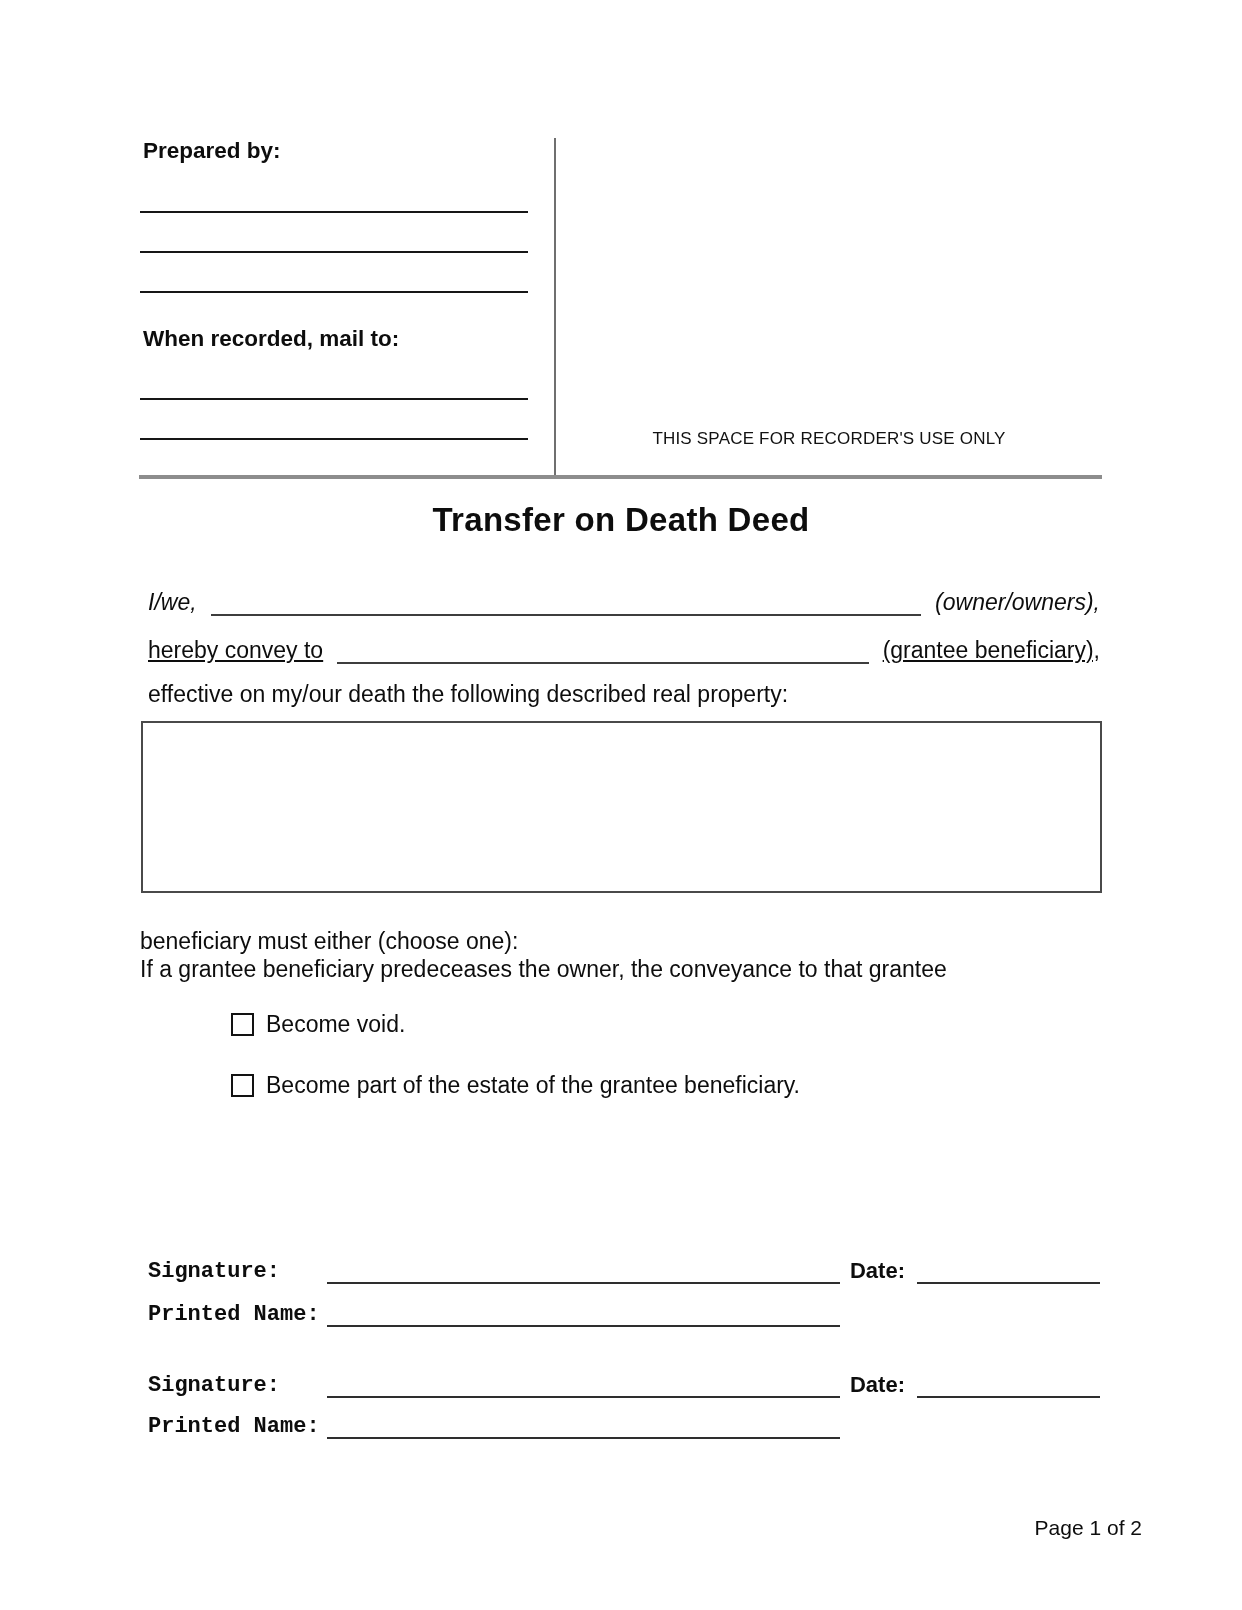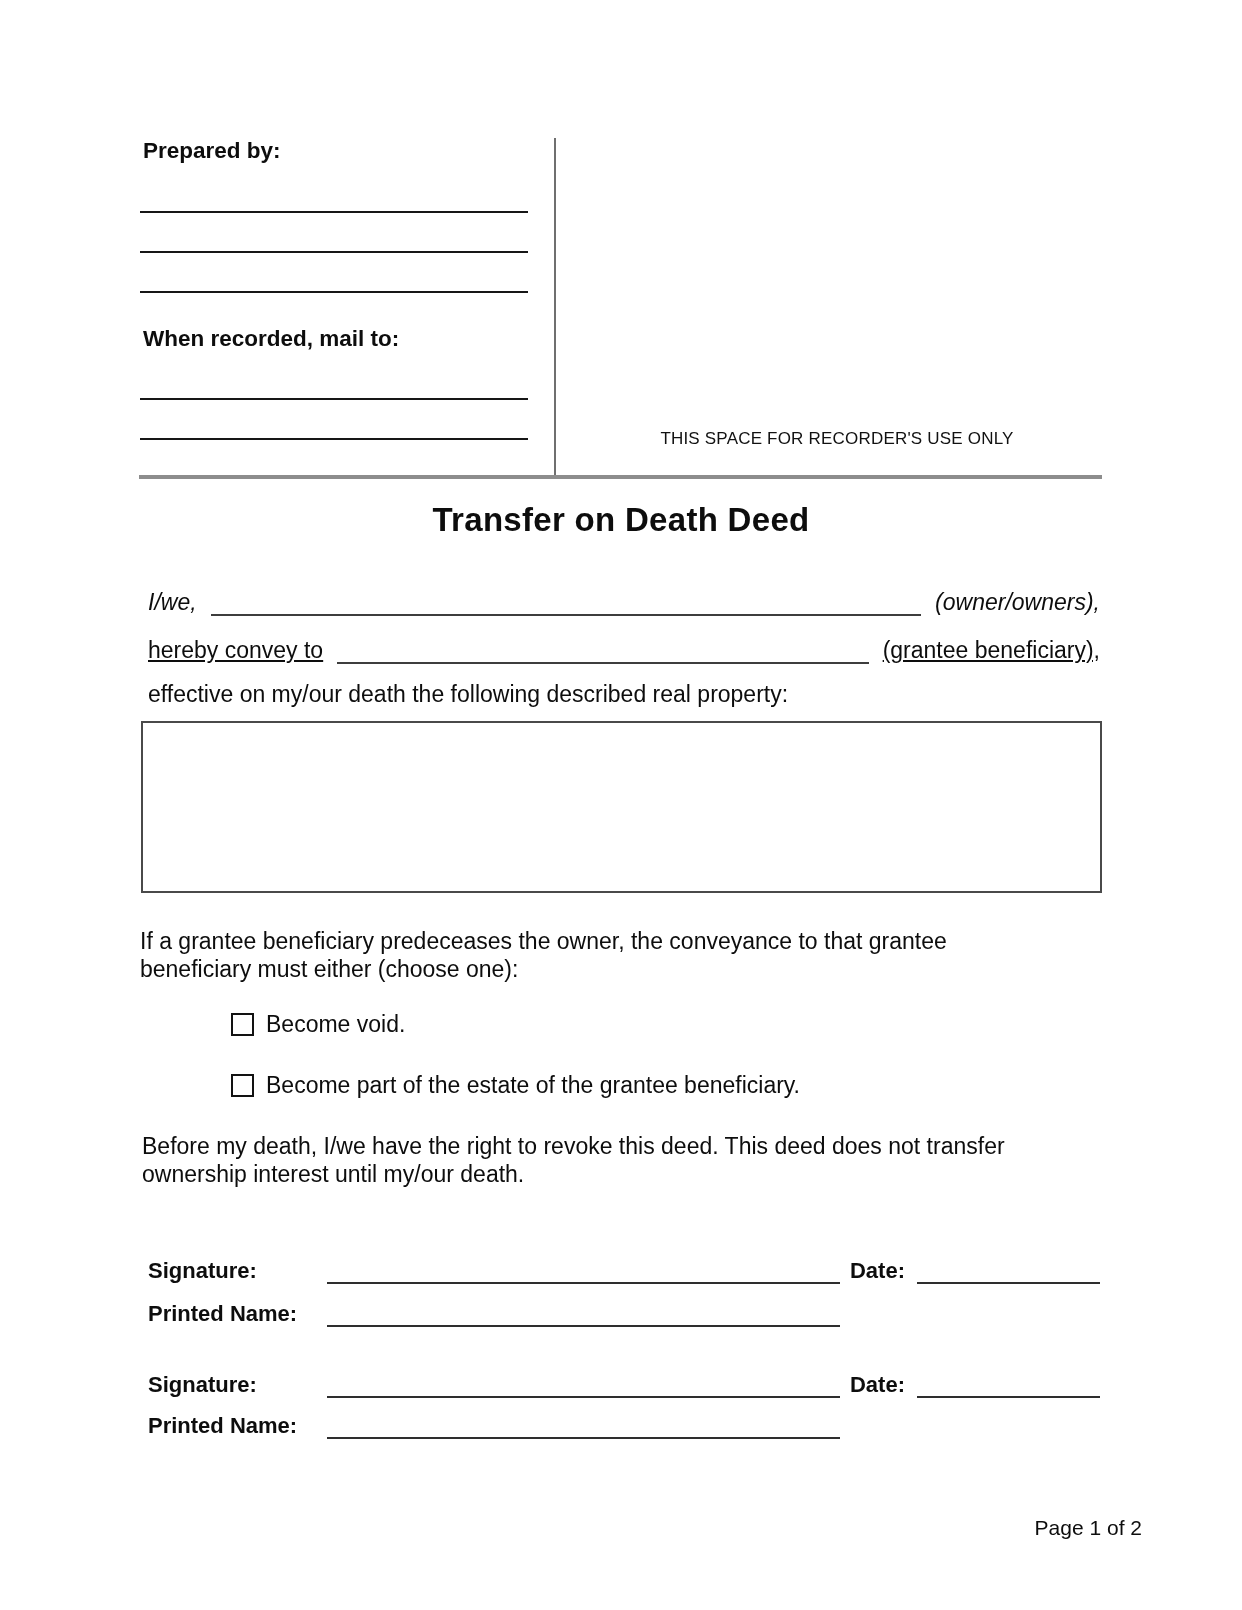--- a/index.html
+++ b/index.html
@@ -48,21 +48,20 @@
   .recorder-note {
     position: absolute;
     left: 556px;
     top: 429px;
     width: 546px;
     text-align: center;
     font-size: 17px;
     letter-spacing: 0.2px;
     color: #111111;
     white-space: nowrap;
-    margin-left: 8px;
   }
   .gray-rule {
     position: absolute;
     left: 139px;
     top: 475px;
     width: 963px;
     height: 4px;
     background: #8d8d8d;
   }
   
@@ -151,20 +150,21 @@
     white-space: nowrap;
   }
   #sig-row-1 { top: 1254px; }
   #pn-row-1  { top: 1297px; }
   #sig-row-2 { top: 1368px; }
   #pn-row-2  { top: 1409px; }
   .sig-lbl {
     font-weight: 700;
     width: 179px;
     flex: 0 0 auto;
+    font-family: Liberation Mono, monospace;
   }
   .w-line {
     height: 28px;
     border-bottom: 2px solid #2e2e2e;
     overflow: hidden;
   }
   .sig-line { width: 513px; flex: 0 0 auto; }
   .pn-line  { width: 513px; flex: 0 0 auto; }
   .date-lbl {
     font-weight: 700;
@@ -218,38 +218,34 @@
     <span>(grantee beneficiary),</span>
   </div>
 
   <div class="effective-clause">effective on my/our death the following described real property:</div>
 
   <div class="prop-box">
     <span></span>
   </div>
 
   <div class="para" id="para-predecease">
+    <div>beneficiary must either (choose one):</div>
     <div>If a grantee beneficiary predeceases the owner, the conveyance to that grantee</div>
-    <div>beneficiary must either (choose one):</div>
   </div>
 
   <div class="option-row" id="option-1">
     <span class="checkbox"></span>
     <span>Become void.</span>
   </div>
 
   <div class="option-row" id="option-2">
     <span class="checkbox"></span>
     <span>Become part of the estate of the grantee beneficiary.</span>
   </div>
 
-  <div class="para" id="para-revoke">
-    <div>Before my death, I/we have the right to revoke this deed. This deed does not transfer</div>
-    <div>ownership interest until my/our death.</div>
-  </div>
 
   <div class="sig-row" id="sig-row-1">
     <span class="sig-lbl">Signature:</span>
     <span class="w-line sig-line"><span></span></span>
     <span class="date-lbl">Date:</span>
     <span class="w-line date-line"><span></span></span>
   </div>
   <div class="sig-row" id="pn-row-1">
     <span class="sig-lbl">Printed Name:</span>
     <span class="w-line pn-line"><span></span></span>

